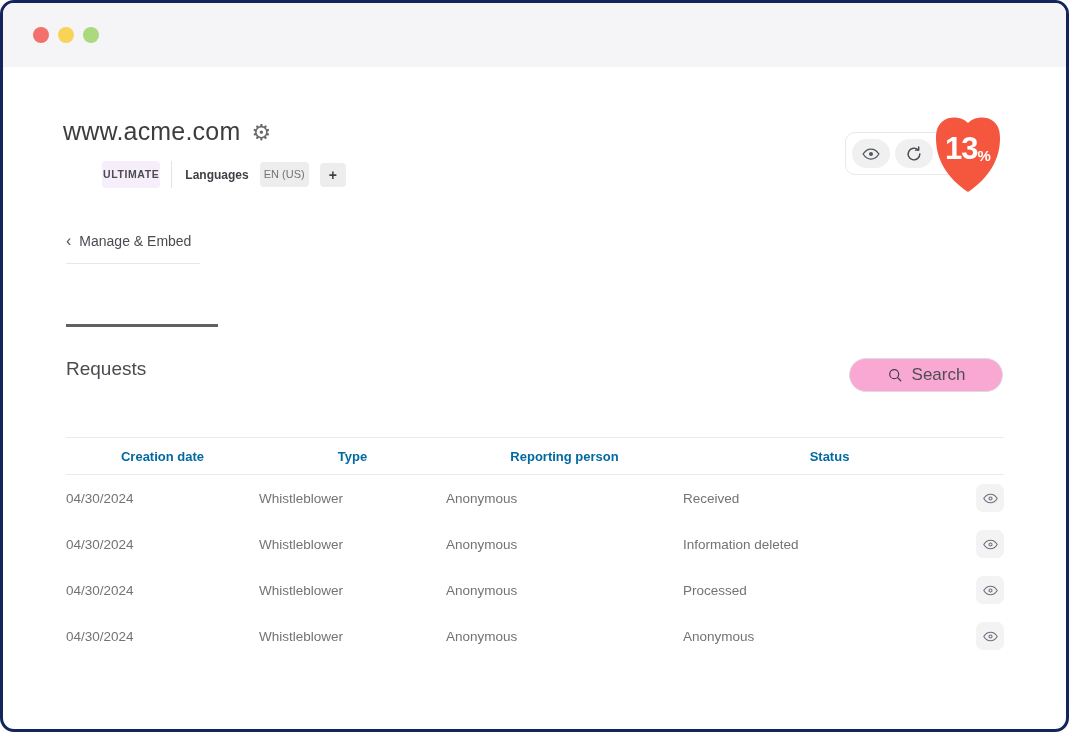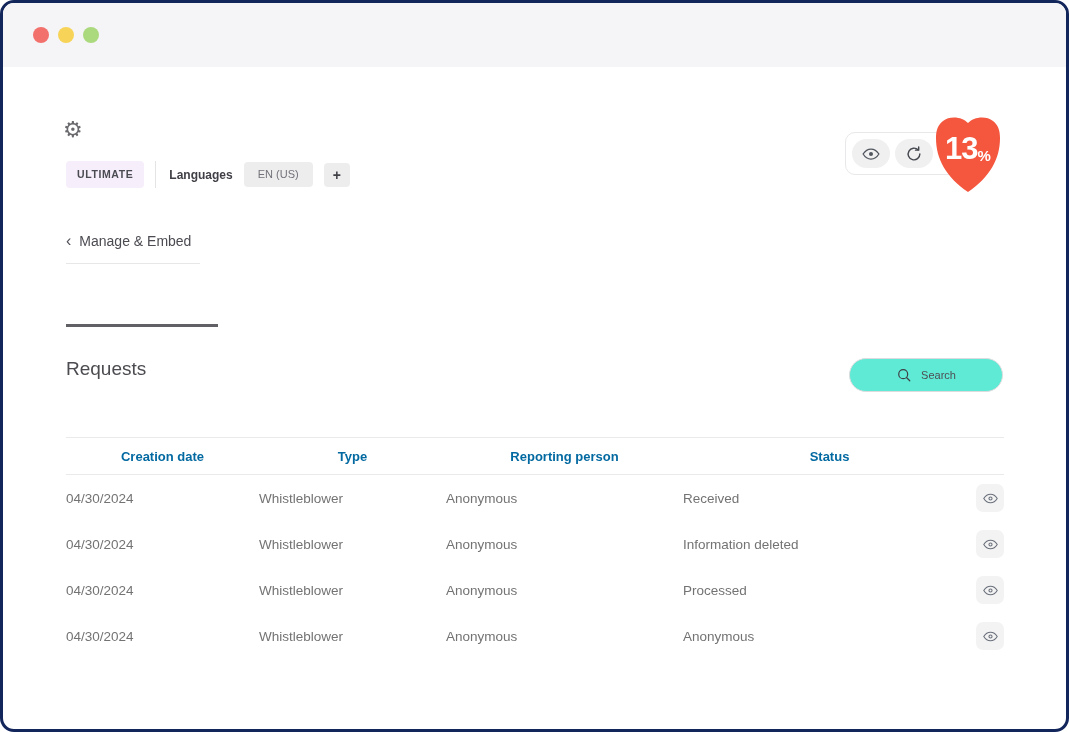--- a/index.html
+++ b/index.html
@@ -10,64 +10,65 @@
   .dot.red{background:#F3716D;}
   .dot.yellow{background:#F7D458;}
   .dot.green{background:#ABD97E;}
 
   .site-row{position:absolute;left:60px;top:114px;display:flex;align-items:center;gap:11px;}
   .site-title{margin:0;font-size:25px;font-weight:500;color:#3D3D40;letter-spacing:.2px;}
   .gear{font-family:"DejaVu Sans",sans-serif;font-size:22px;color:#6A6A6E;line-height:1;cursor:pointer;padding-top:2px;}
 
   .badges-row{position:absolute;left:63px;top:158px;display:flex;align-items:center;gap:11px;height:27px;}
   .badge{display:inline-flex;align-items:center;justify-content:center;border-radius:4px;line-height:1;}
-  .badge.ultimate{background:#F6EEFB;color:#4B4B52;font-size:10.5px;font-weight:bold;letter-spacing:.6px;padding:8px 11px;}
+  .badge.ultimate{background:#F6EEFB;color:#4B4B52;font-size:10.5px;font-weight:bold;letter-spacing:.6px;padding:8px 1px;margin-left:36px;}
   .vdiv{width:1px;height:27px;background:#E4E4E7;}
   .languages-label{font-size:12px;font-weight:bold;color:#3F3F46;margin-left:2px;}
-  .badge.gray{background:#EDEDEE;color:#717179;font-size:11px;padding:7px 14px;}
+  .badge.gray{background:#EDEDEE;color:#717179;font-size:11px;padding:7px 4px;}
   .badge.plus{color:#3F3F46;font-size:14px;font-weight:bold;padding:5px 9px;cursor:pointer;}
   .badge.lang{cursor:pointer;}
 
   .controls{position:absolute;left:842px;top:129px;width:116px;height:43px;background:#fff;border:1px solid #E8E8EA;border-radius:10px;box-sizing:border-box;display:flex;align-items:center;justify-content:flex-start;gap:5px;padding-left:6px;}
   .pill{width:38px;height:29px;border:none;border-radius:15px;background:#F0F0F1;display:flex;align-items:center;justify-content:center;cursor:pointer;padding:0;}
 
   .shield{position:absolute;left:931px;top:111px;width:68px;height:80px;cursor:pointer;}
   .shield svg{position:absolute;inset:0;}
   .shield-text{position:absolute;inset:0;display:flex;align-items:center;justify-content:center;color:#fff;padding-bottom:10px;box-sizing:border-box;}
   .shield-num{font-size:31px;font-weight:bold;letter-spacing:-1px;}
   .shield-pct{font-size:15px;font-weight:bold;align-self:center;margin-top:12px;}
 
   .back-link{position:absolute;left:63px;top:230px;width:134px;padding-bottom:14px;border-bottom:1px solid #E7E7E9;display:flex;align-items:center;gap:8px;font-size:14px;color:#4B4B52;cursor:pointer;}
   .chev{font-size:16px;color:#52525B;line-height:1;}
 
   .page-title{position:absolute;left:63px;top:295px;font-size:19px;font-weight:500;color:#57575C;letter-spacing:.5px;}
   .title-underline{position:absolute;left:63px;top:321px;width:152px;height:3px;background:#616165;}
 
   .section-title{position:absolute;left:63px;top:355px;font-size:19px;font-weight:500;color:#4B4B50;text-align:right;}
 
-  .search-btn{position:absolute;left:846px;top:355px;width:154px;height:34px;border:1px solid #DCDCDE;border-radius:17px;background:#5eead4;display:flex;align-items:center;justify-content:center;gap:9px;font-size:11px;color:#4E4E55;cursor:pointer;font-family:"Liberation Sans",sans-serif;}
+  .search-btn{position:absolute;left:846px;top:355px;width:154px;height:34px;border:1px solid #DCDCDE;border-radius:17px;background:#f9a8d4;display:flex;align-items:center;justify-content:center;gap:9px;font-size:17px;color:#4E4E55;cursor:pointer;font-family:"Liberation Sans",sans-serif;}
 
   .table{position:absolute;left:63px;top:434px;width:938px;}
   .thead,.trow{display:grid;grid-template-columns:193px 187px 237px 1fr 28px;align-items:center;}
   .thead{height:36px;border-top:1px solid #EAEAEC;border-bottom:1px solid #EAEAEC;font-size:13px;font-weight:bold;color:#0369a1;text-align:center;}
   .trow{height:46px;font-size:13.5px;color:#737373;}
   .row-eye{width:28px;height:28px;border:none;border-radius:7px;background:#F3F3F4;display:flex;align-items:center;justify-content:center;cursor:pointer;padding:0;justify-self:end;}
 </style>
 </head>
 <body>
 
 <div class="window">
 
   <div class="topbar">
     <span class="dot red"></span>
     <span class="dot yellow"></span>
     <span class="dot green"></span>
   </div>
 
   <div class="site-row">
+    <h1 class="site-title">www.acme.com</h1>
     <span class="gear">⚙</span>
   </div>
 
   <div class="badges-row">
     <span class="badge ultimate">ULTIMATE</span>
     <span class="vdiv"></span>
     <span class="languages-label">Languages</span>
     <span class="badge gray lang">EN (US)</span>
     <span class="badge gray plus">+</span>
   </div>

